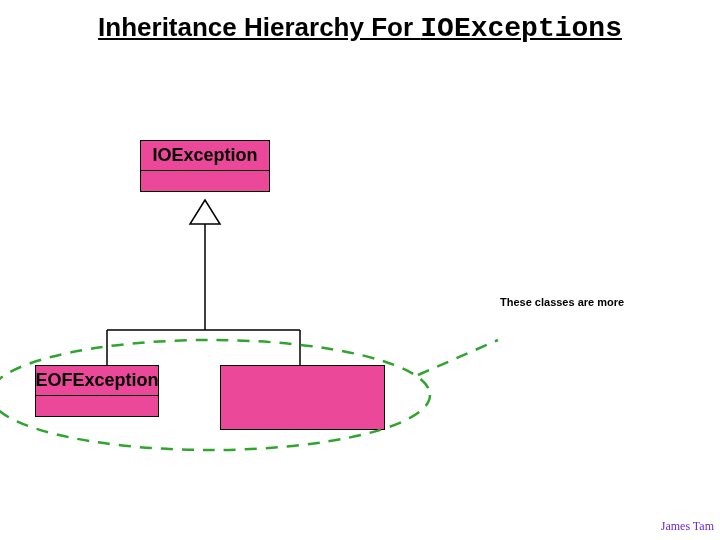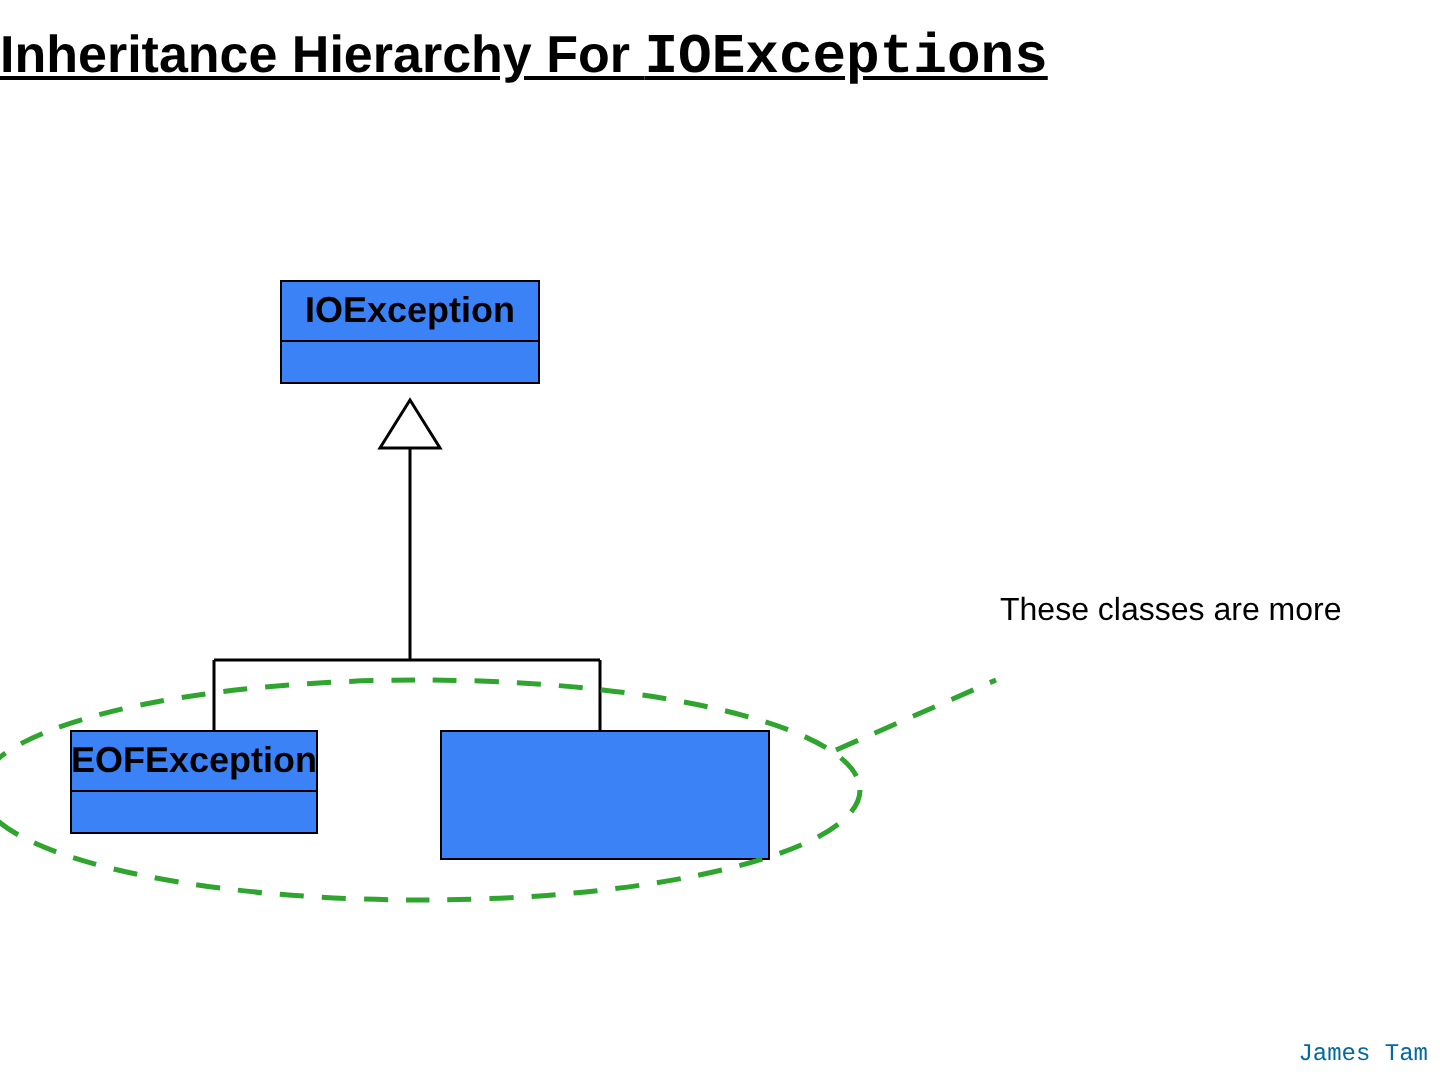--- a/index.html
+++ b/index.html
@@ -11,57 +11,58 @@
     font-family: Arial, Helvetica, sans-serif;
     color: #000;
     position: relative;
     overflow: hidden;
   }
   .title {
     position: absolute;
     top: 12px;
     left: 0;
     width: 720px;
+    text-align: center;
     font-size: 26px;
     font-weight: bold;
     text-decoration: underline;
   }
   .title .mono {
     font-family: "Courier New", Courier, monospace;
     font-size: 28px;
     font-weight: bold;
   }
   .box {
     position: absolute;
     border: 1.5px solid #000;
-    background: #3b82f6;
+    background: #ec4899;
     box-sizing: border-box;
     font-size: 18px;
     font-weight: bold;
   }
   .cell {
     display: flex;
     align-items: center;
     justify-content: center;
     box-sizing: border-box;
     padding: 0 6px;
   }
   .note {
     position: absolute;
-    font-size: 16px;
+    font-size: 11px;
     line-height: 1.2;
-    font-weight: normal;
+    font-weight: bold;
   }
   .author {
     position: absolute;
     right: 6px;
     bottom: 6px;
-    font-family: Liberation Mono, monospace;
+    font-family: Liberation Serif, serif;
     font-size: 12px;
-    color: #0369a1;
+    color: #6d28d9;
   }
   svg.overlay {
     position: absolute;
     left: 0;
     top: 0;
     width: 720px;
     height: 540px;
     pointer-events: none;
   }
 </style>

